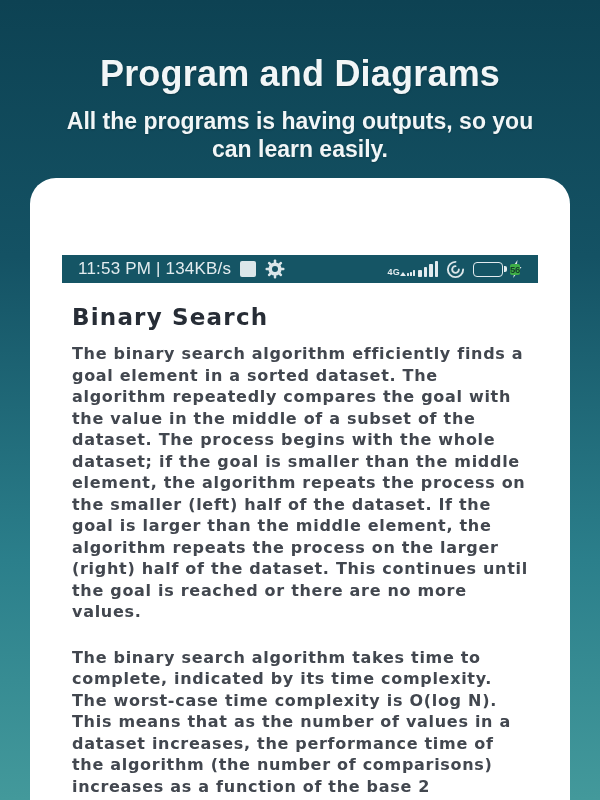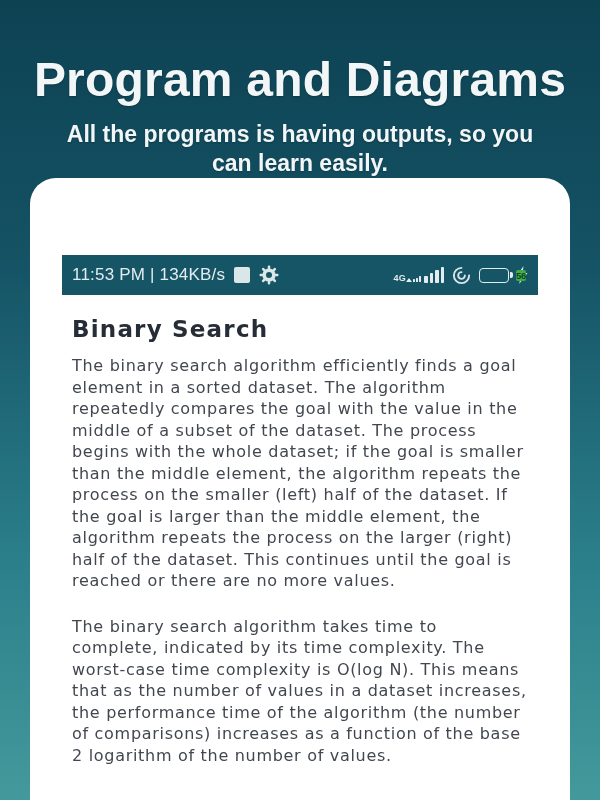--- a/index.html
+++ b/index.html
@@ -5,39 +5,39 @@
   html,body{margin:0;padding:0;}
   body{
     width:600px;height:800px;overflow:hidden;position:relative;
     font-family:"Liberation Sans",sans-serif;
     background:linear-gradient(180deg,#0d4253 0%,#145264 32%,#2b7f8b 70%,#43999b 100%);
   }
   
   .hero{ text-align:center;color:#f2f6f7;padding-top:54px; }
   .hero-title{
     margin:0;font-family:"Liberation Sans",sans-serif;
-    font-weight:800;font-size:48px;line-height:1.1;letter-spacing:.2px;
+    font-weight:800;font-size:36px;line-height:1.1;letter-spacing:.2px;
     text-shadow:0 1px 2px rgba(0,0,0,.25);
   }
   .hero-subtitle{
     margin:13px auto 16px;width:512px;
     font-weight:700;font-size:23px;line-height:1.25;
     text-shadow:0 1px 2px rgba(0,0,0,.2);
   }
   
   .device-card{
     position:absolute;left:30px;top:178px;width:540px;height:622px;
     background:#ffffff;border-radius:26px 26px 0 0;overflow:hidden;
   }
   .screen{ width:476px;margin:77px auto 0; }
   
   .status-bar{
-    height:40px;background:#155565;color:#e3ecef;
+    height:28px;background:#155565;color:#e3ecef;
     display:flex;align-items:center;justify-content:space-between;
-    padding:0 10px;box-sizing:border-box;
+    padding:0 16px;box-sizing:border-box;
   }
   .sb-left{ display:flex;align-items:center;gap:9px; }
   .time-speed{ font-size:17px;letter-spacing:.2px;white-space:nowrap; }
   .square-icon{ width:16px;height:16px;background:#dbe6e9;border-radius:2px; }
   .sb-right{ display:flex;align-items:center;gap:7px; }
   .signal{ display:flex;align-items:flex-end;gap:3px; }
   .sig-col{ display:flex;flex-direction:row;align-items:center;line-height:1; }
   .fourg{ font-size:9px;font-weight:700;letter-spacing:.3px; }
   .mini-row{ display:flex;align-items:flex-end;gap:1px;margin-top:1px; }
   .tri-up{ width:0;height:0;border-left:3px solid transparent;border-right:3px solid transparent;border-bottom:4px solid #e3ecef; }
@@ -59,20 +59,21 @@
   .battery-pct{ font-size:9.5px;font-weight:700;color:#123d2b;letter-spacing:-.2px; }
   
   .content{ padding:21px 10px 0;font-family:"DejaVu Sans",sans-serif; }
   .section-heading{
     margin:0 0 13px;font-size:23px;font-weight:700;letter-spacing:1.2px;
     color:#272d36;
   }
   .section-body{
     margin:0 0 24px;font-size:16px;line-height:21.5px;letter-spacing:.7px;
     color:#42474f;
+    font-weight:bold;
   }
 </style>
 </head>
 <body>
 
 <div class="hero">
   <h1 class="hero-title">Program and Diagrams</h1>
   <p class="hero-subtitle">All the programs is having outputs, so you can learn easily.</p>
 </div>
 

